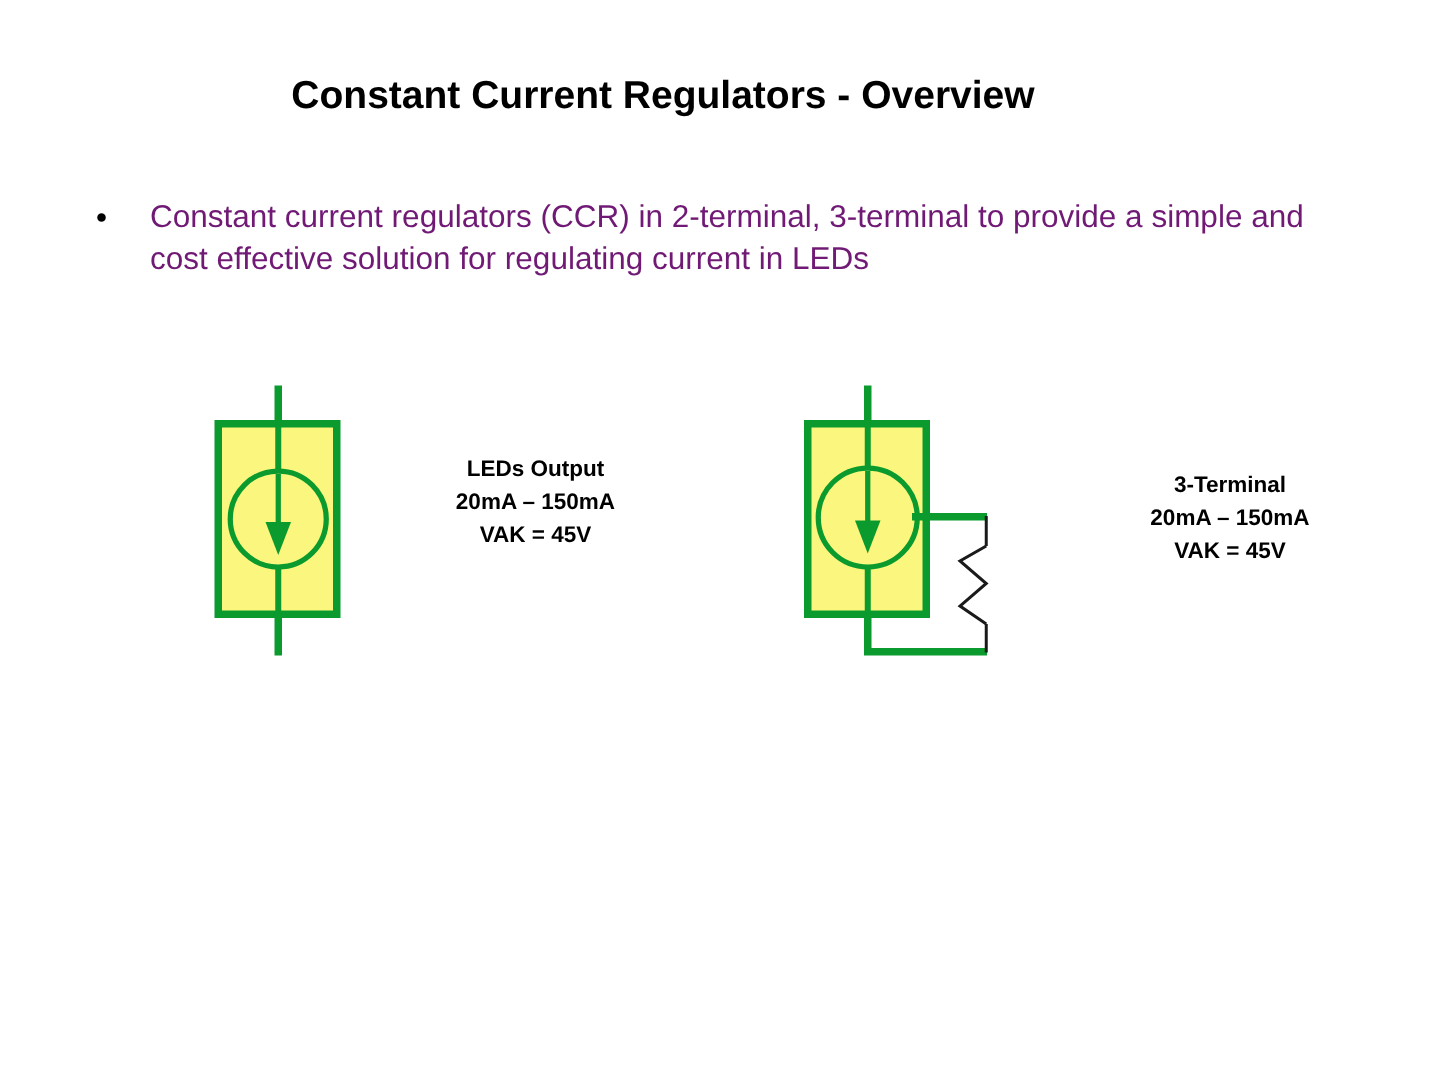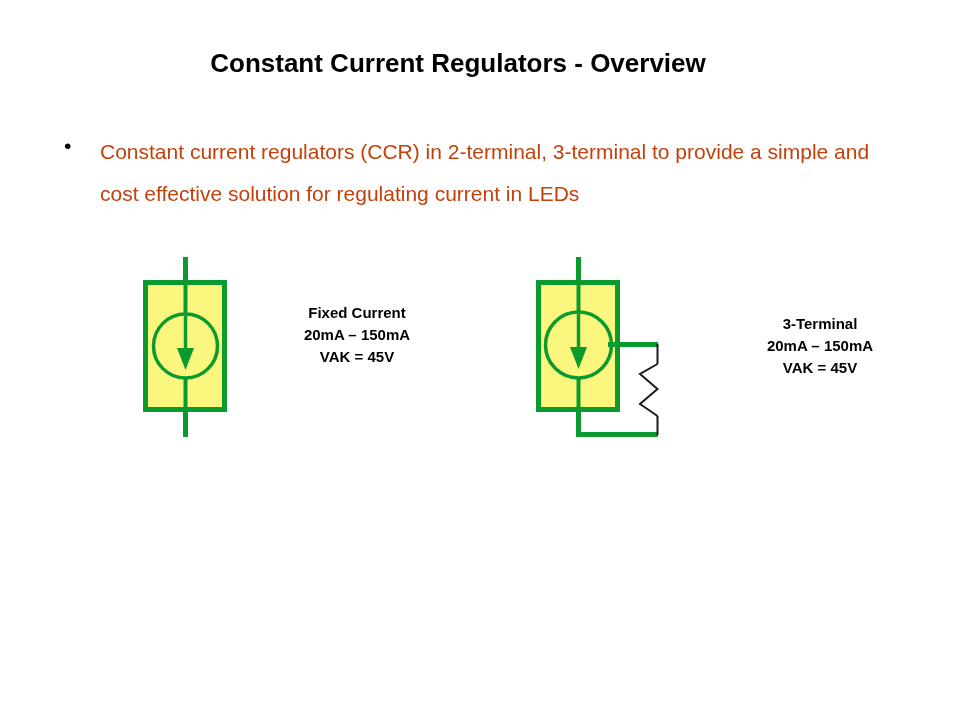--- a/index.html
+++ b/index.html
@@ -17,21 +17,21 @@
   .slide {
     position: relative;
     width: 960px;
     height: 720px;
     background: #ffffff;
   }
 
   
   .slide-title {
     position: absolute;
-    left: 16px;
+    left: 0;
     top: 48px;
     width: 884px;
     text-align: center;
     font-size: 26px;
     font-weight: bold;
     color: #000000;
     letter-spacing: 0px;
     white-space: nowrap;
   }
 
@@ -50,22 +50,22 @@
     font-size: 21px;
     line-height: 30px;
     color: #000000;
     text-align: left;
     padding-left: 4px;
     box-sizing: border-box;
   }
   .bullet-text {
     flex: 1 1 auto;
     font-size: 21px;
-    line-height: 42px;
-    color: #c2410c;
+    line-height: 28px;
+    color: #701a75;
   }
 
   
   .diagram-layer {
     position: absolute;
     left: 0;
     top: 0;
     width: 960px;
     height: 720px;
     pointer-events: none;
@@ -142,21 +142,21 @@
 
       <line x1="608" y1="344.5" x2="658" y2="344.5" stroke="#0A9A2D" stroke-width="5"></line>
 
       <line x1="657.5" y1="344" x2="657.5" y2="364" stroke="#1A1A1A" stroke-width="2"></line>
       <polyline points="657.5,364 640,374 657.5,389 640,404 657.5,416" fill="none" stroke="#1A1A1A" stroke-width="2" stroke-linejoin="miter"></polyline>
       <line x1="657.5" y1="416" x2="657.5" y2="435" stroke="#1A1A1A" stroke-width="2"></line>
     </g>
   </svg>
 
   <div class="caption caption-2terminal">
-    <span class="cap-line">Fixed Current</span>
+    <span class="cap-line">LEDs Output</span>
     <span class="cap-line">20mA – 150mA</span>
     <span class="cap-line">VAK = 45V</span>
   </div>
 
   <div class="caption caption-3terminal">
     <span class="cap-line">3-Terminal</span>
     <span class="cap-line">20mA – 150mA</span>
     <span class="cap-line">VAK = 45V</span>
   </div>
 

